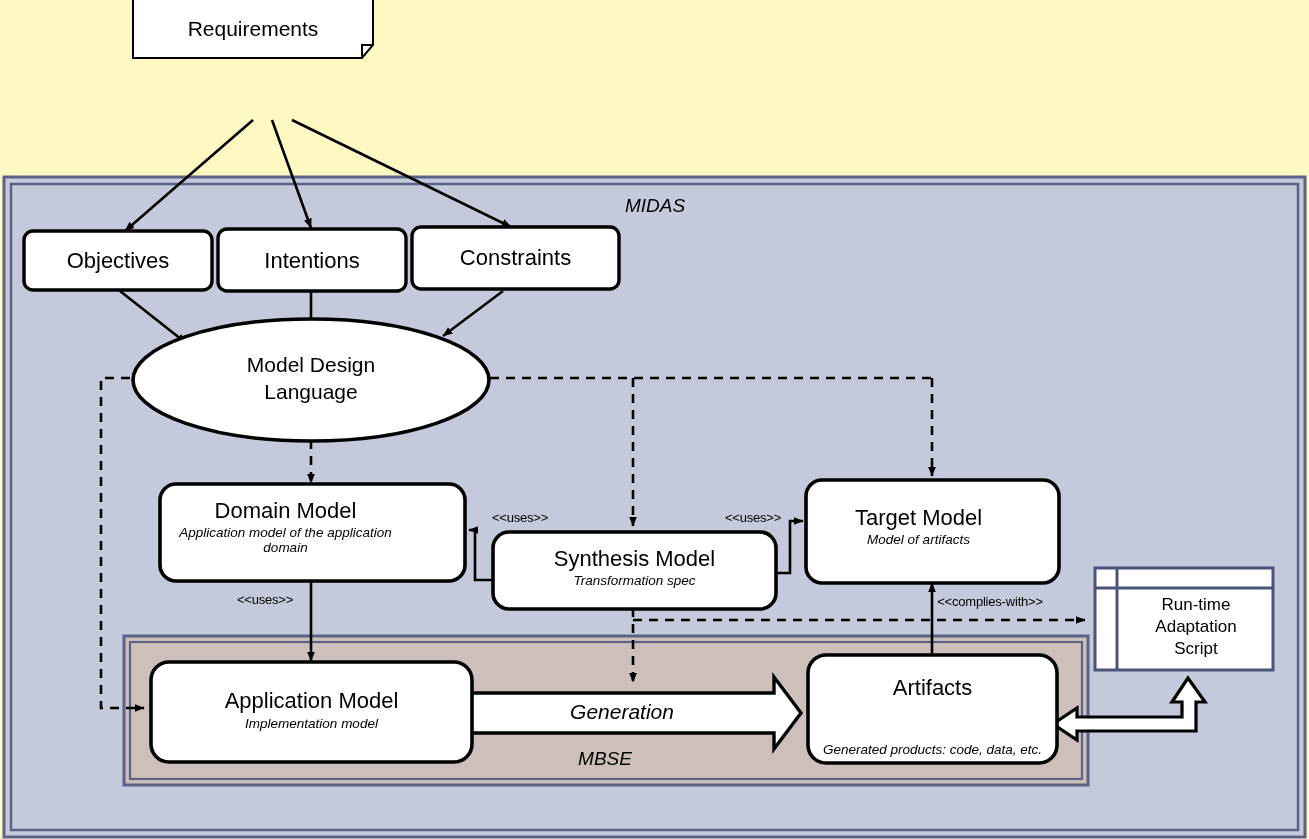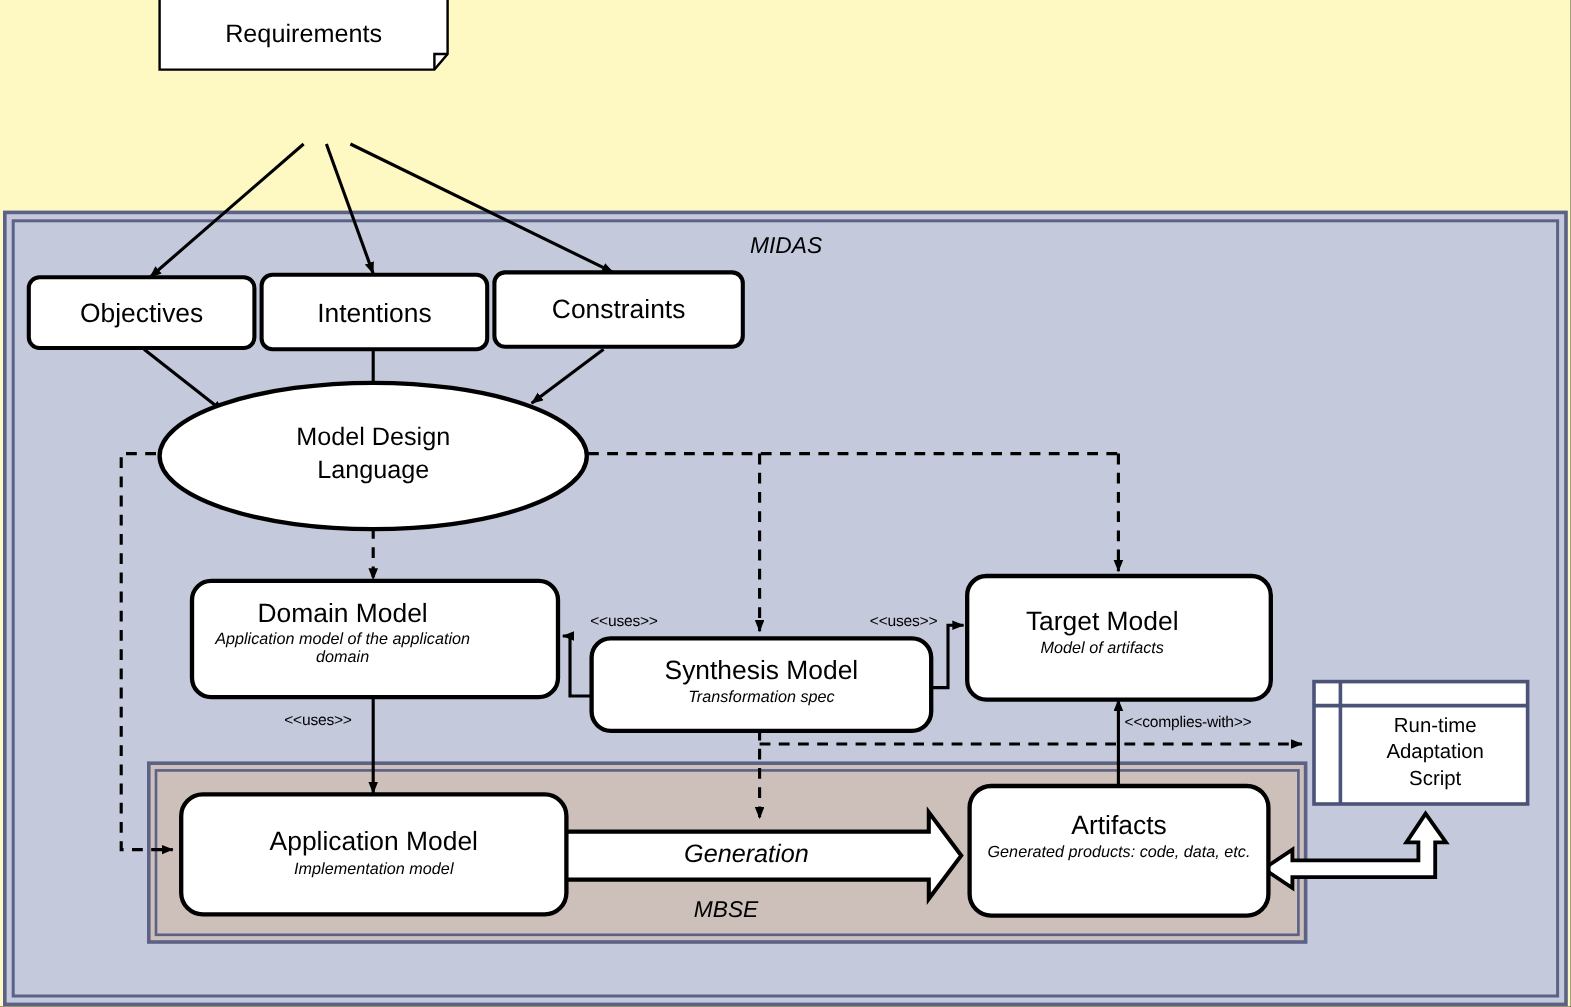--- a/index.html
+++ b/index.html
@@ -154,21 +154,21 @@
     <div class="sub" style="padding-top:2px;">Model of artifacts</div>
   </div>
 
   <div class="lab" style="left:151px;top:688px;width:321px;">
     <div class="title">Application Model</div>
     <div class="sub" style="padding-top:3px;">Implementation model</div>
   </div>
 
   <div class="lab" style="left:808px;top:675px;width:249px;">
     <div class="title">Artifacts</div>
-    <div class="sub" style="padding:2px 14px 0;">Generated products: code, data, etc.</div>
+    <div class="sub" style="padding:2px 14px 0;margin-top:40px;">Generated products: code, data, etc.</div>
   </div>
 
   <div class="lab script" style="left:1122px;top:594px;width:148px;">
     <div>Run-time</div>
     <div>Adaptation</div>
     <div>Script</div>
   </div>
 
   <div class="lab stereo" style="left:455px;top:511px;width:130px;">&lt;&lt;uses&gt;&gt;</div>
 

